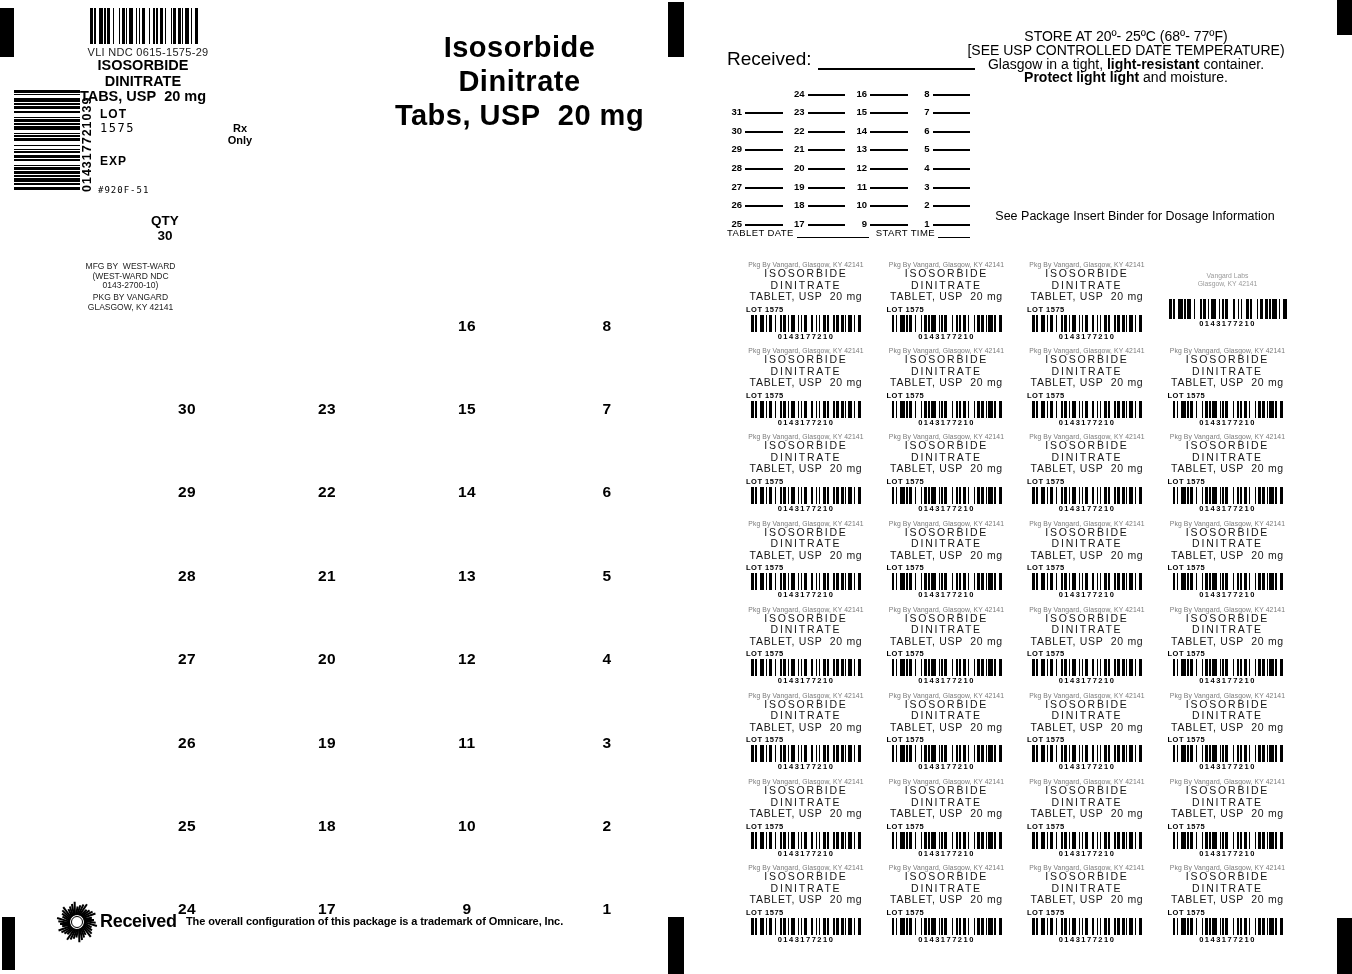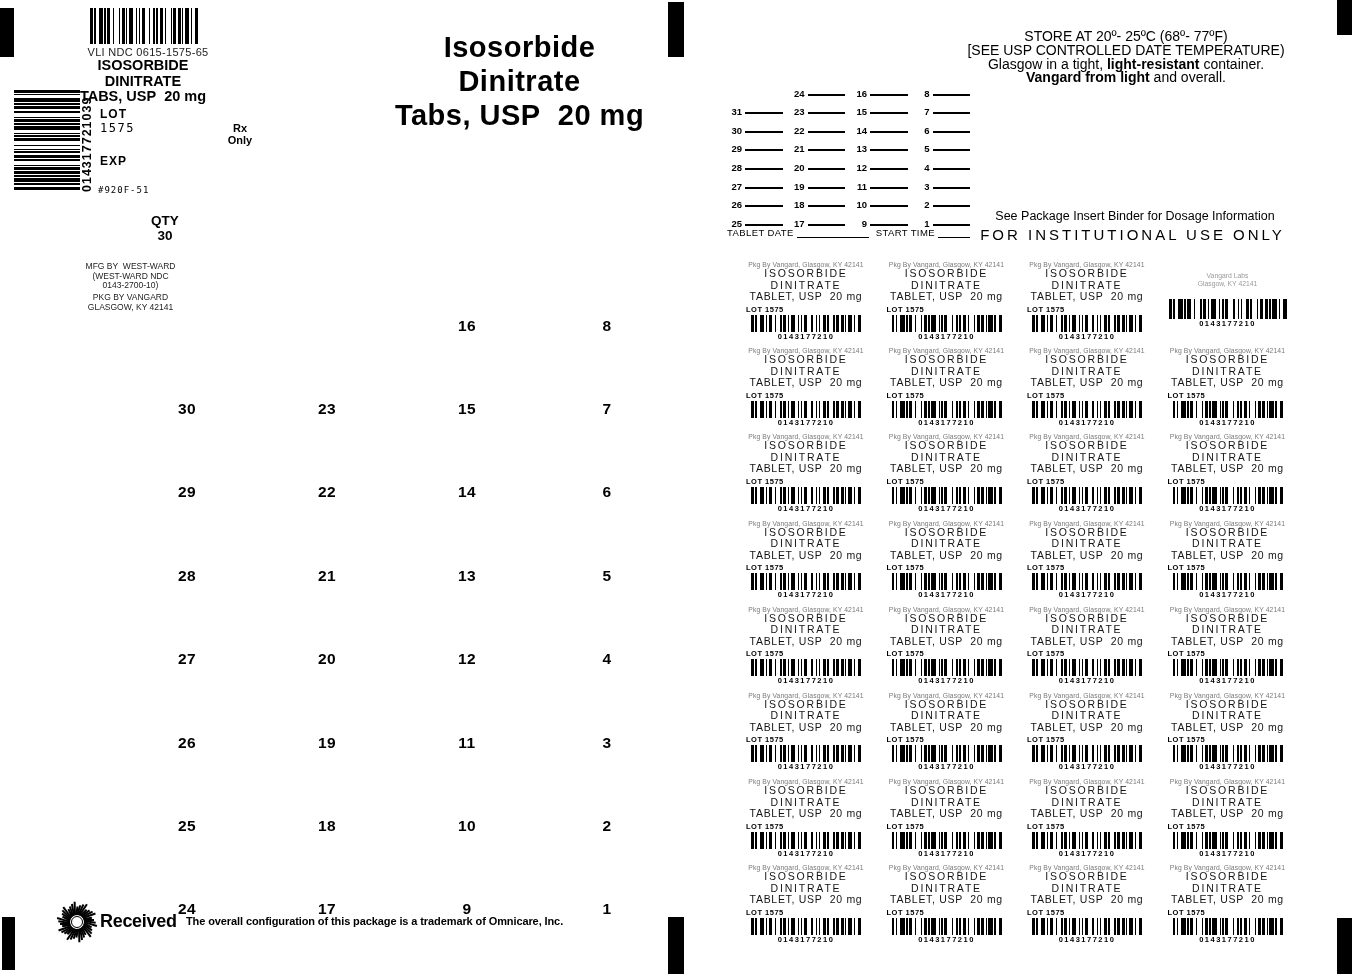--- a/index.html
+++ b/index.html
@@ -123,21 +123,21 @@
       <div style="flex-grow: 2; background: rgb(0, 0, 0);"></div>
       <div style="flex-grow: 1; background: rgb(255, 255, 255);"></div>
       <div style="flex-grow: 1; background: rgb(0, 0, 0);"></div>
       <div style="flex-grow: 1; background: rgb(255, 255, 255);"></div>
       <div style="flex-grow: 3; background: rgb(0, 0, 0);"></div>
       <div style="flex-grow: 1; background: rgb(255, 255, 255);"></div>
       <div style="flex-grow: 1; background: rgb(0, 0, 0);"></div>
       <div style="flex-grow: 2; background: rgb(255, 255, 255);"></div>
       <div style="flex-grow: 2; background: rgb(0, 0, 0);"></div>
     </div>
-  <div class="abs" id="tl-ndc">VLI NDC 0615-1575-65</div>
+  <div class="abs" id="tl-ndc">VLI NDC 0615-1575-29</div>
   <div class="abs" id="tl-name">
     <div>ISOSORBIDE</div>
     <div>DINITRATE</div>
     <div>TABS, USP&nbsp; 20 mg</div>
   </div>
   <div class="abs" id="tl-vbarcode-wrap">
     <div class="barcode" style="display: flex;">
         <div style="flex-grow: 2; background: rgb(0, 0, 0);"></div>
         <div style="flex-grow: 1; background: rgb(255, 255, 255);"></div>
         <div style="flex-grow: 1; background: rgb(0, 0, 0);"></div>
@@ -215,23 +215,27 @@
   <div class="abs" id="main-title">
     <div>Isosorbide</div>
     <div>Dinitrate</div>
     <div>Tabs, USP&nbsp; 20 mg</div>
   </div>
 
   <div class="abs" id="storage">
     <div>STORE AT 20º- 25ºC (68º- 77ºF)</div>
     <div>[SEE USP CONTROLLED DATE TEMPERATURE)</div>
     <div><span>Glasgow in a tight, </span><b>light-resistant</b><span> container.</span></div>
-    <div><b>Vangard from light</b><span> and overall.</span></div>
-  </div>
-
+    <div><b>Protect light light</b><span> and moisture.</span></div>
+  </div>
+
+  <div class="abs" id="received-row">
+    <span class="rcv-label">Received:</span>
+    <span class="rcv-line"></span>
+  </div>
 
   <div class="abs" id="schedule-grid">
       <div class="schedule-row">
         <div class="schedule-cell">
           <div class="cell-number" style="visibility: hidden;"></div>
           <div class="cell-line" style="visibility: hidden;"></div>
         </div>
         <div class="schedule-cell">
           <div class="cell-number">24</div>
           <div class="cell-line"></div>
@@ -374,21 +378,20 @@
     </div>
 
   <div class="abs" id="start-row">
     <span class="s-lab">TABLET DATE</span>
     <span class="s-line l1"></span>
     <span class="s-lab">START TIME</span>
     <span class="s-line l2"></span>
   </div>
 
   <div class="abs" id="dosage-note">See Package Insert Binder for Dosage Information</div>
-  <div class="abs" id="institutional">FOR INSTITUTIONAL USE ONLY</div>
 
   <div class="abs" id="labels-grid">
   <div class="unit-label">
     <div class="ul-pkg">Pkg By Vangard, Glasgow, KY 42141</div>
     <div class="ul-name">ISOSORBIDE</div>
     <div class="ul-name">DINITRATE</div>
     <div class="ul-name ul-name3">TABLET, USP&nbsp; 20 mg</div>
     <div class="ul-lot">LOT 1575</div>
     <div class="barcode ul-barcode" style="display: flex;">
           <div style="flex-grow: 2; background: rgb(0, 0, 0);"></div>

